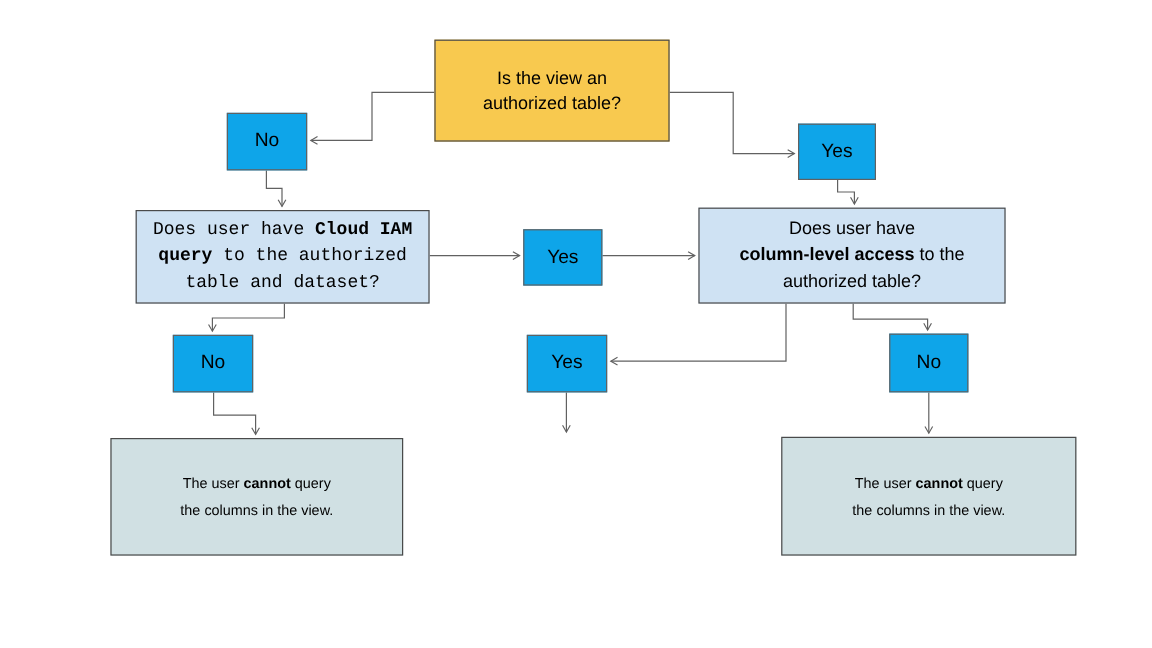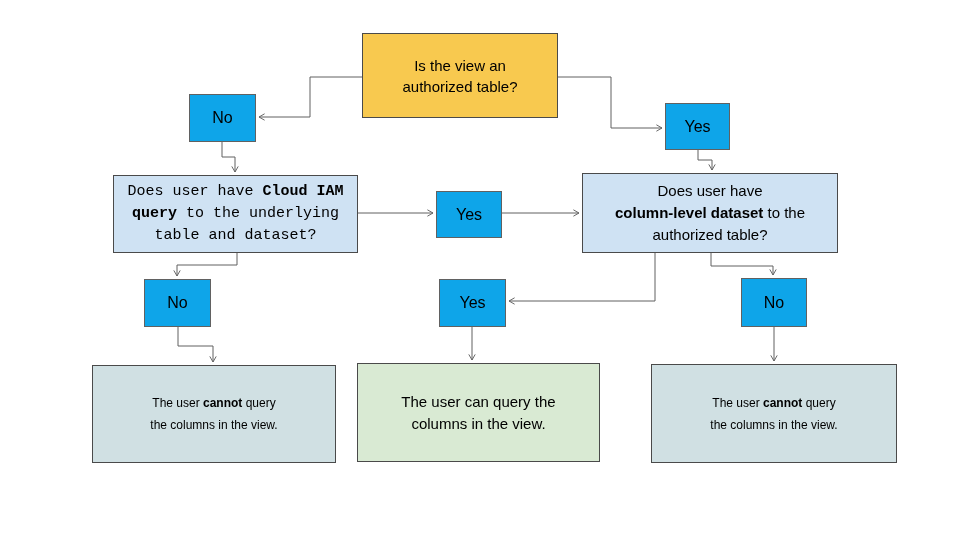--- a/index.html
+++ b/index.html
@@ -92,54 +92,50 @@
   <div class="node label-node" style="left:189px; top:94px; width:67px; height:48px;">
     <span>No</span>
   </div>
 
   <div class="node label-node" style="left:665px; top:103px; width:65px; height:47px;">
     <span>Yes</span>
   </div>
 
   <div class="node decision-node" style="left:113px; top:175px; width:245px; height:78px;font-family:Liberation Mono, monospace;">
     <span class="line"><span>Does user have </span><b>Cloud IAM</b></span>
-    <span class="line"><b>query</b><span> to the underlying</span></span>
+    <span class="line"><b>query</b><span> to the authorized</span></span>
     <span class="line">table and dataset?</span>
   </div>
 
   <div class="node label-node" style="left:436px; top:191px; width:66px; height:47px;">
     <span>Yes</span>
   </div>
 
   <div class="node decision-node" style="left:582px; top:173px; width:256px; height:80px;">
     <span class="line">Does user have</span>
-    <span class="line"><b>column-level dataset</b><span> to the</span></span>
+    <span class="line"><b>column-level access</b><span> to the</span></span>
     <span class="line">authorized table?</span>
   </div>
 
   <div class="node label-node" style="left:144px; top:279px; width:67px; height:48px;">
     <span>No</span>
   </div>
 
   <div class="node label-node" style="left:439px; top:279px; width:67px; height:48px;">
     <span>Yes</span>
   </div>
 
   <div class="node label-node" style="left:741px; top:278px; width:66px; height:49px;">
     <span>No</span>
   </div>
 
   <div class="node result-negative" style="left:92px; top:365px; width:244px; height:98px;">
     <span class="line"><span>The user </span><b>cannot</b><span> query</span></span>
     <span class="line">the columns in the view.</span>
   </div>
 
-  <div class="node result-positive" style="left:357px; top:363px; width:243px; height:99px;">
-    <span class="line">The user can query the</span>
-    <span class="line">columns in the view.</span>
-  </div>
 
   <div class="node result-negative" style="left:651px; top:364px; width:246px; height:99px;">
     <span class="line"><span>The user </span><b>cannot</b><span> query</span></span>
     <span class="line">the columns in the view.</span>
   </div>
 
 </div>
 
 </body></html>

